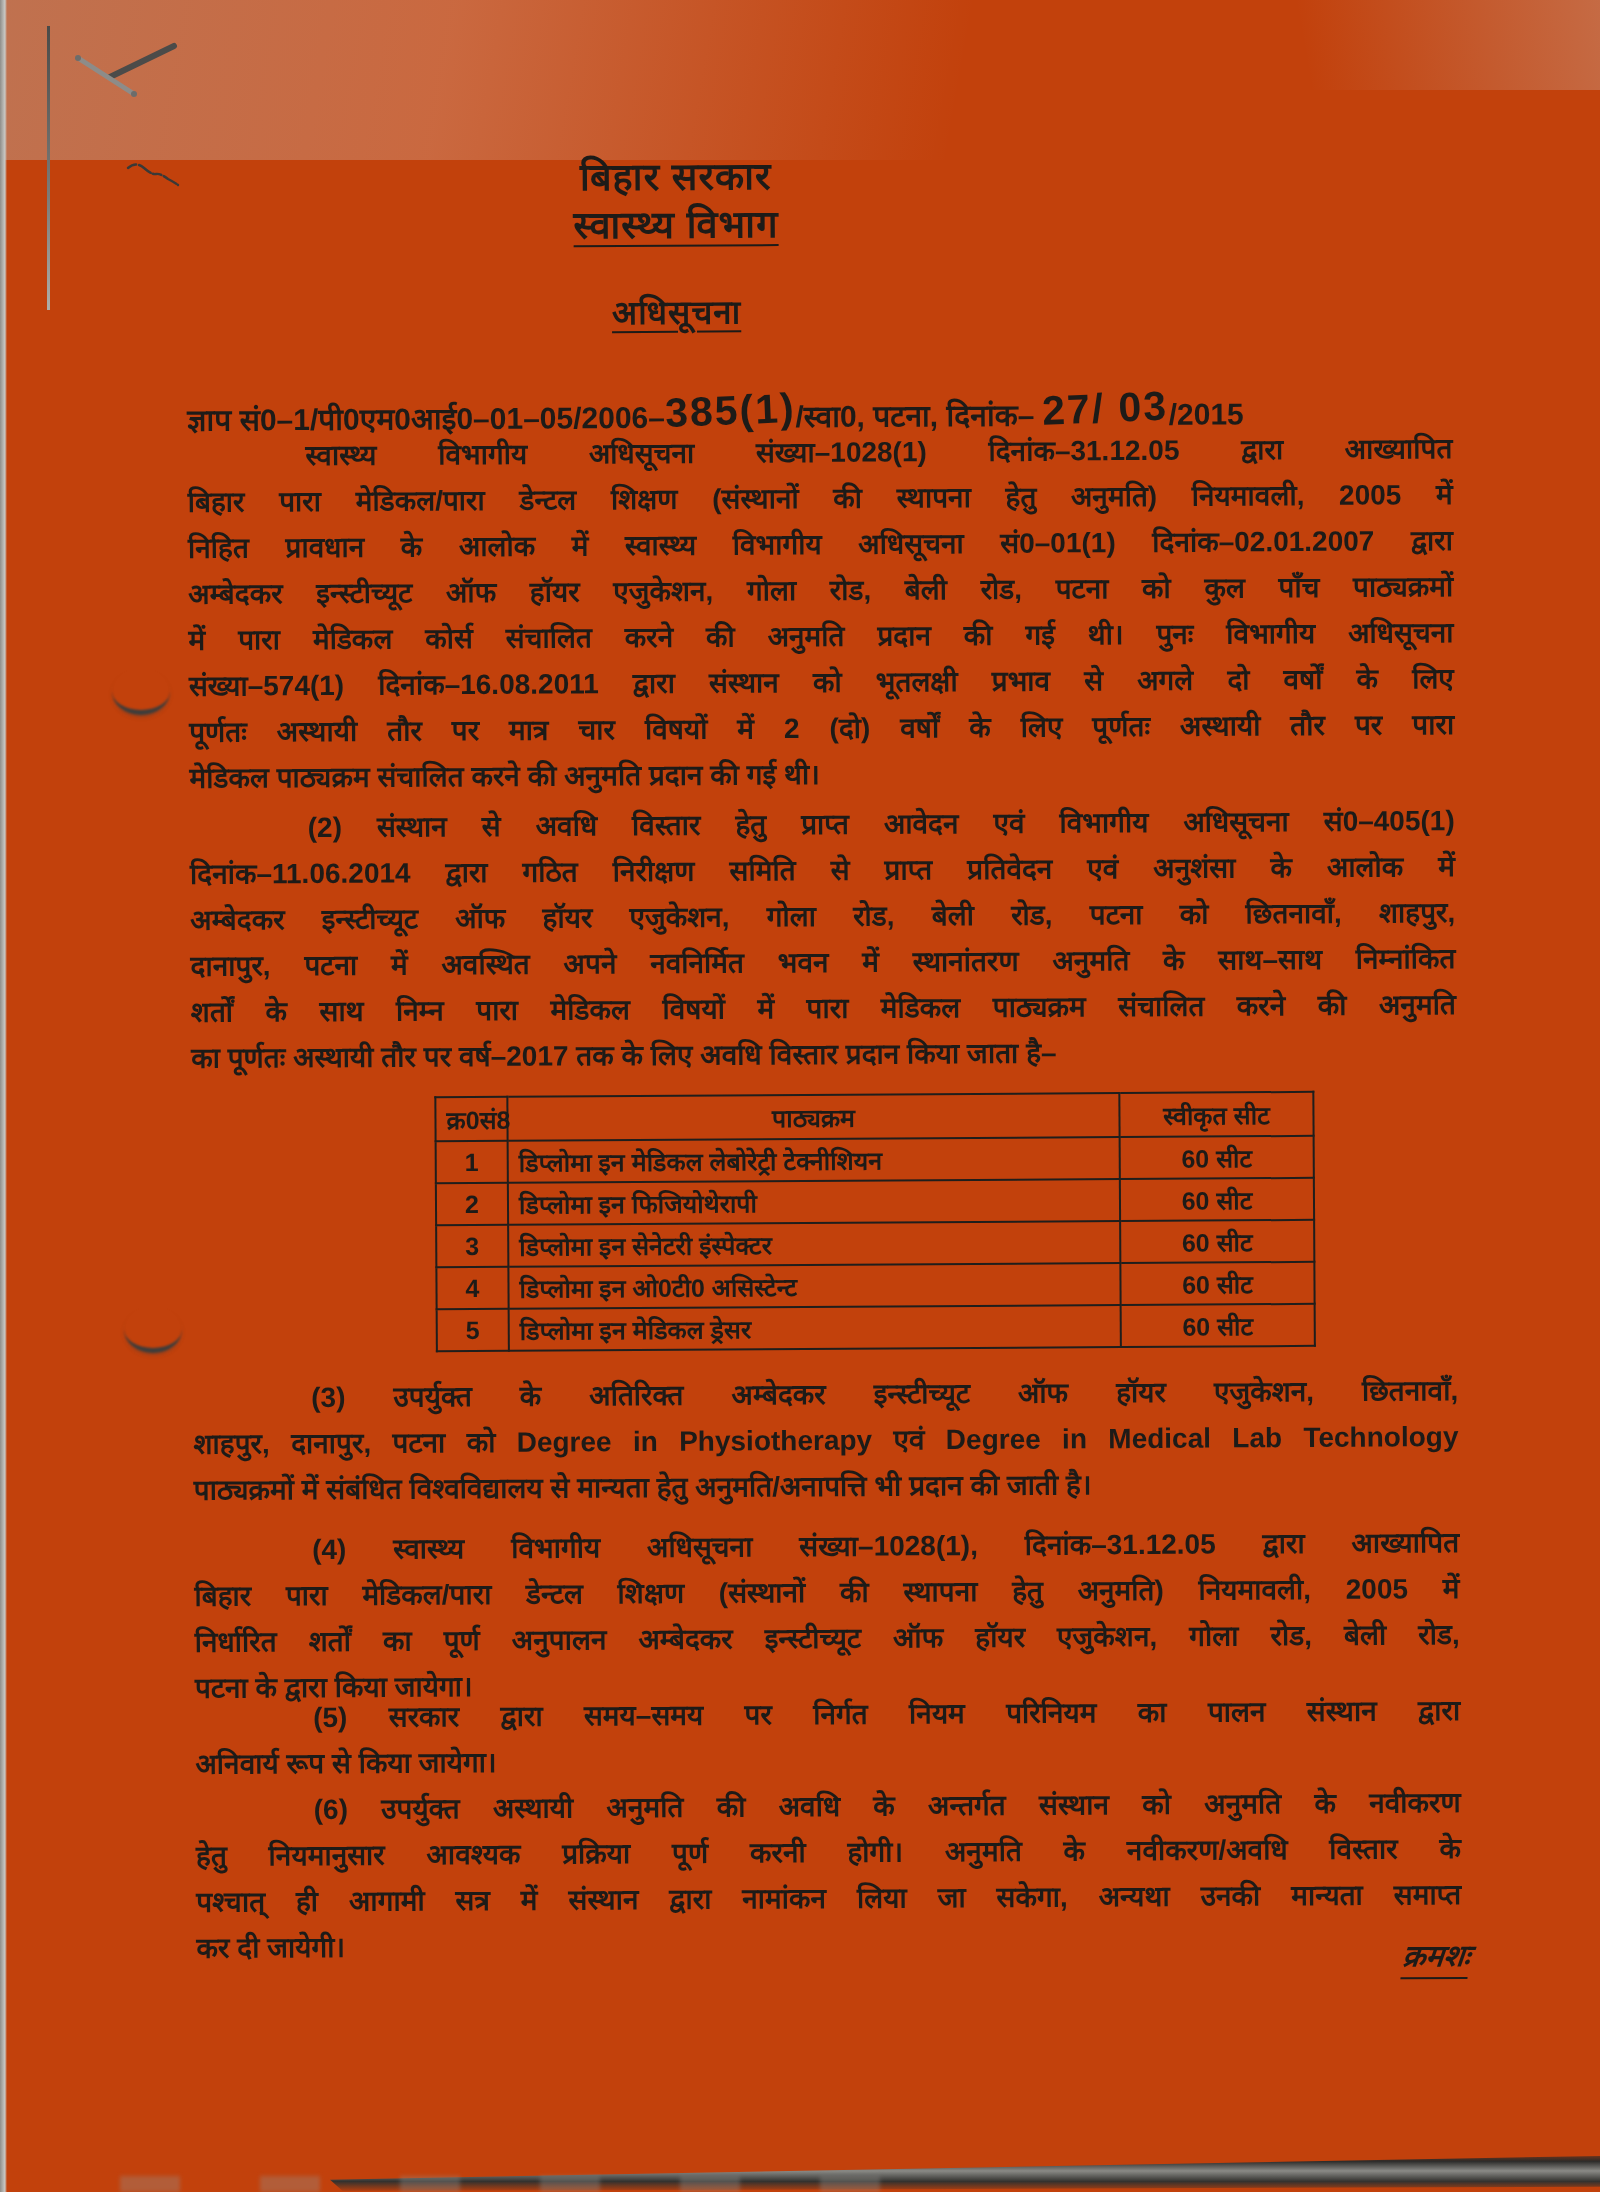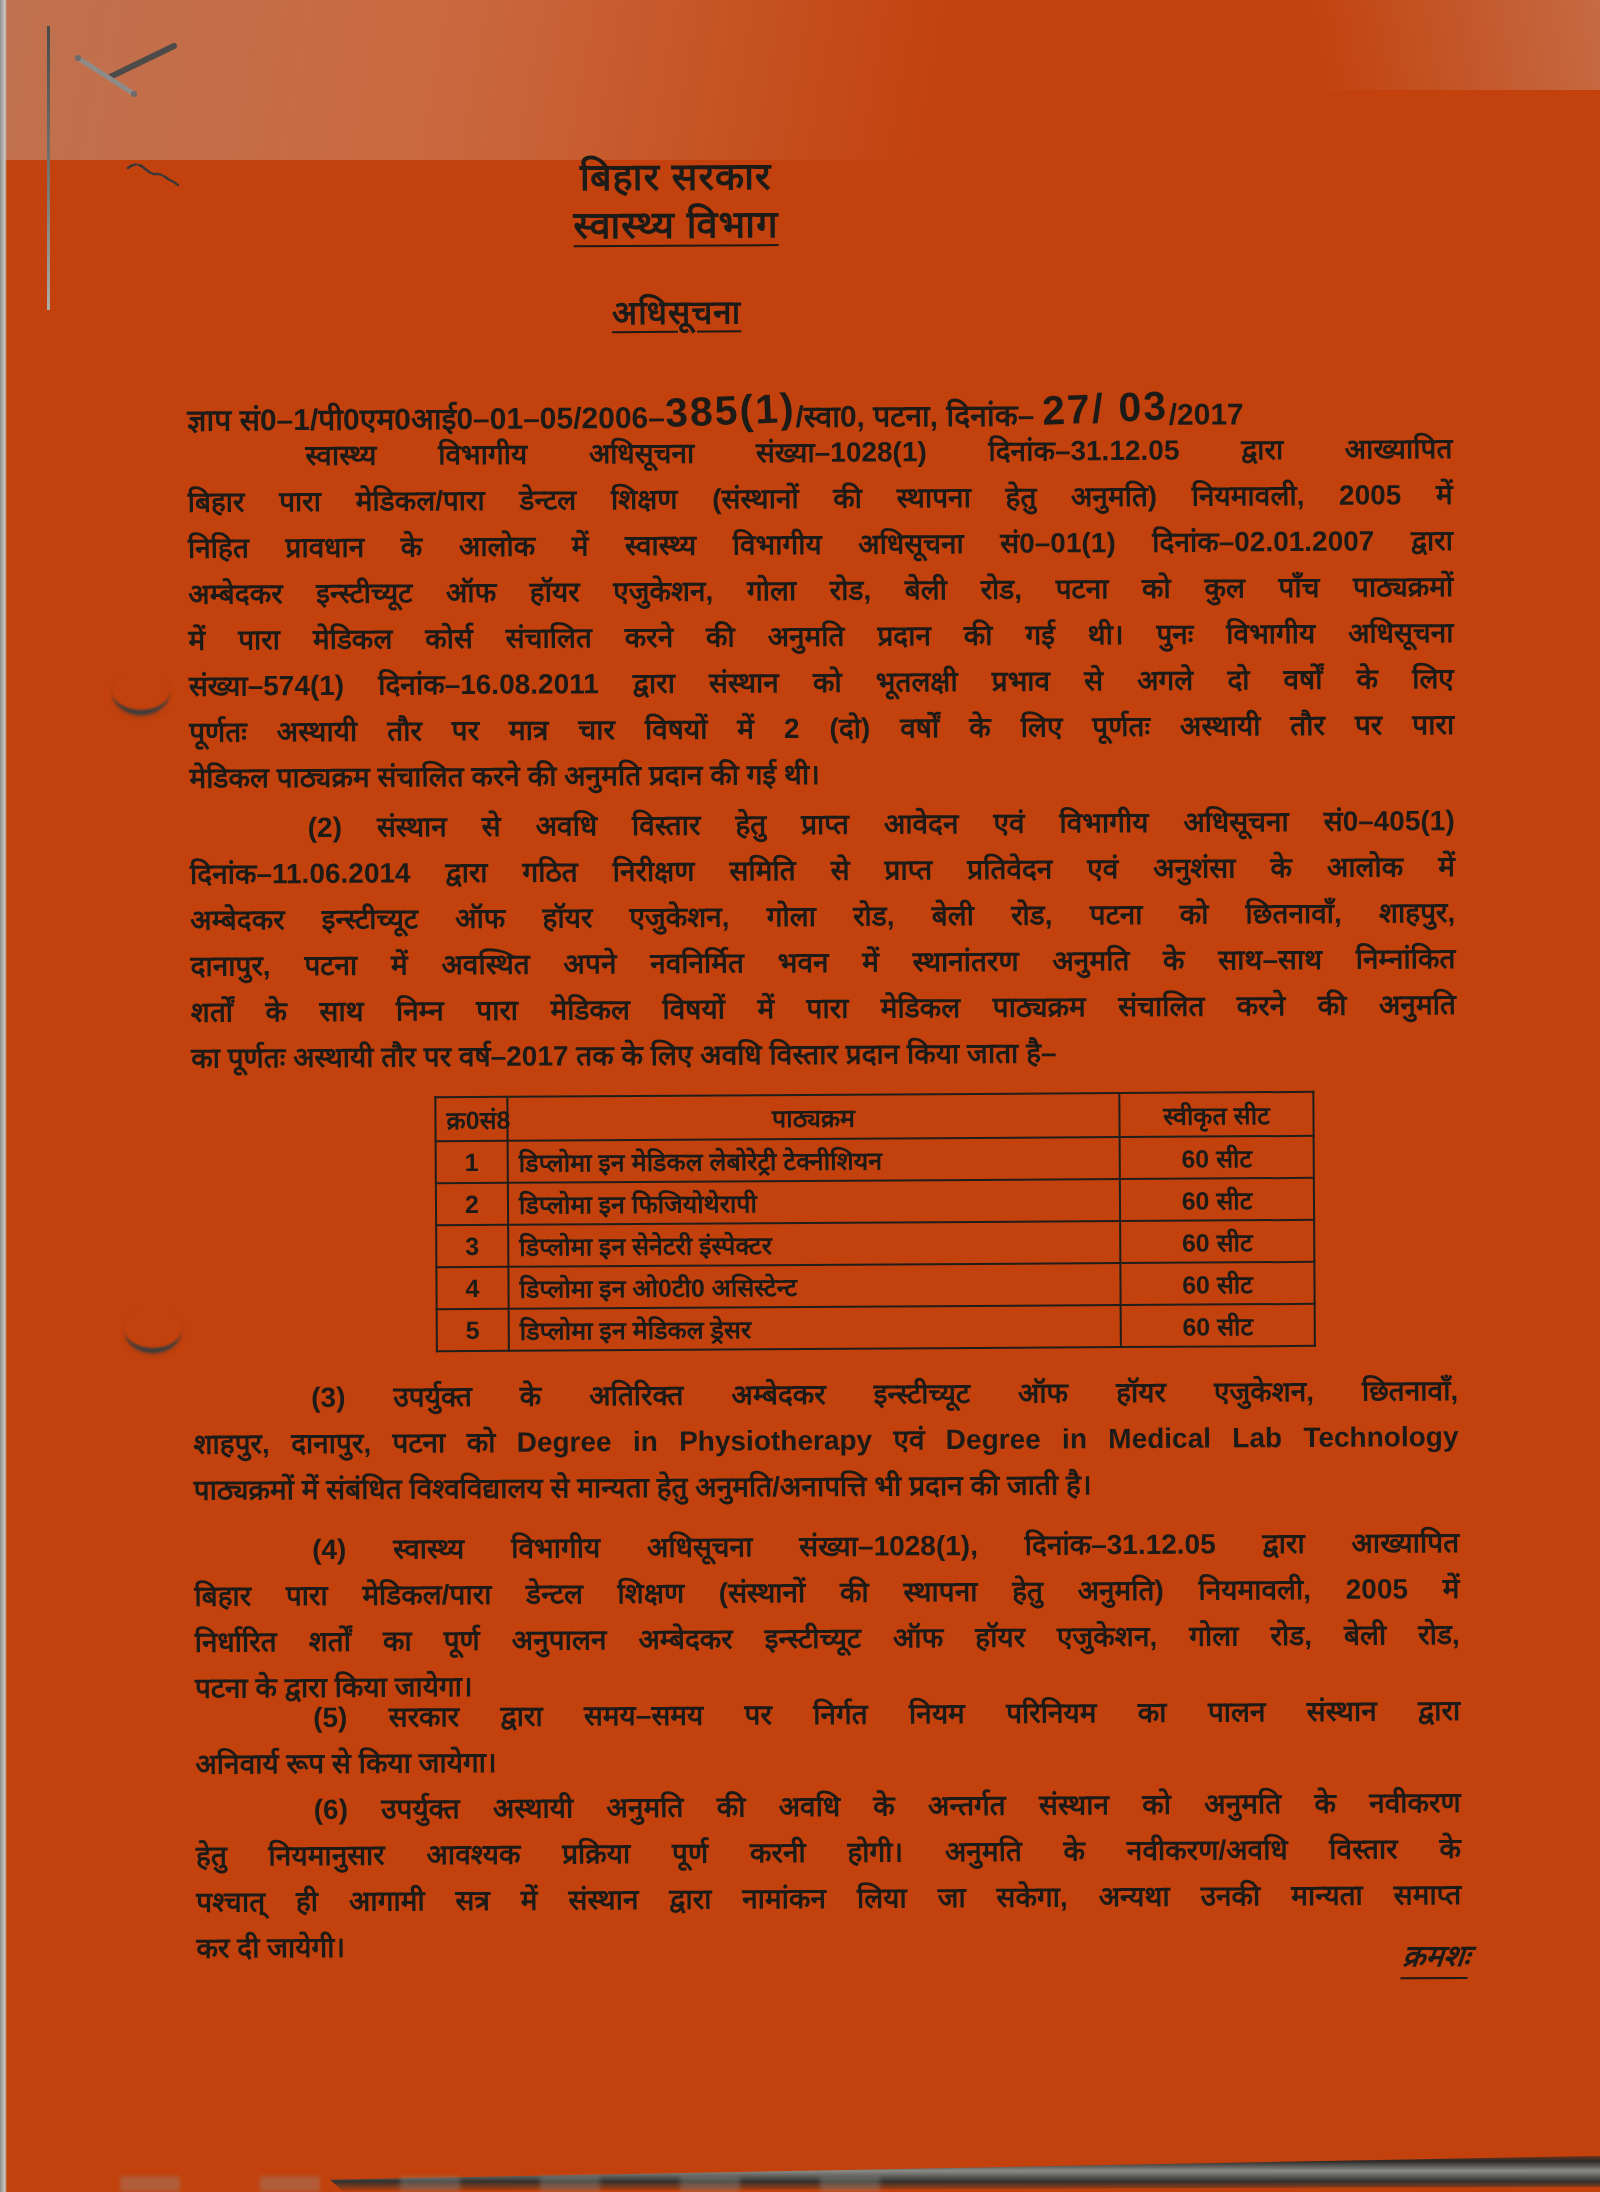--- a/index.html
+++ b/index.html
@@ -149,21 +149,21 @@
   <div class="bottom-wedge"></div>
   <div class="bottom-smudge"></div>
 
   <div class="content">
 
     <div class="titles t-org" style="position:absolute;">बिहार सरकार</div>
     <div class="titles t-dept" style="position:absolute;"><span class="u">स्वास्थ्य विभाग</span></div>
     <div class="titles t-doc" style="position:absolute;"><span class="u">अधिसूचना</span></div>
 
     <div class="memo">
-      <span>ज्ञाप सं0–1/पी0एम0आई0–01–05/2006–</span><span class="hand">385(1)</span><span>/स्वा0, पटना, दिनांक– </span><span class="hand">27/ 03</span><span>/2017</span>
+      <span>ज्ञाप सं0–1/पी0एम0आई0–01–05/2006–</span><span class="hand">385(1)</span><span>/स्वा0, पटना, दिनांक– </span><span class="hand">27/ 03</span><span>/2015</span>
     </div>
 
     <div class="para p1">
         <div class="line indent">स्वास्थ्य विभागीय अधिसूचना संख्या–1028(1) दिनांक–31.12.05 द्वारा आख्यापित</div>
         <div class="line">बिहार पारा मेडिकल/पारा डेन्टल शिक्षण (संस्थानों की स्थापना हेतु अनुमति) नियमावली, 2005 में</div>
         <div class="line">निहित प्रावधान के आलोक में स्वास्थ्य विभागीय अधिसूचना सं0–01(1) दिनांक–02.01.2007 द्वारा</div>
         <div class="line">अम्बेदकर इन्स्टीच्यूट ऑफ हॉयर एजुकेशन, गोला रोड, बेली रोड, पटना को कुल पाँच पाठ्यक्रमों</div>
         <div class="line">में पारा मेडिकल कोर्स संचालित करने की अनुमति प्रदान की गई थी। पुनः विभागीय अधिसूचना</div>
         <div class="line">संख्या–574(1) दिनांक–16.08.2011 द्वारा संस्थान को भूतलक्षी प्रभाव से अगले दो वर्षों के लिए</div>
         <div class="line">पूर्णतः अस्थायी तौर पर मात्र चार विषयों में 2 (दो) वर्षों के लिए पूर्णतः अस्थायी तौर पर पारा</div>

